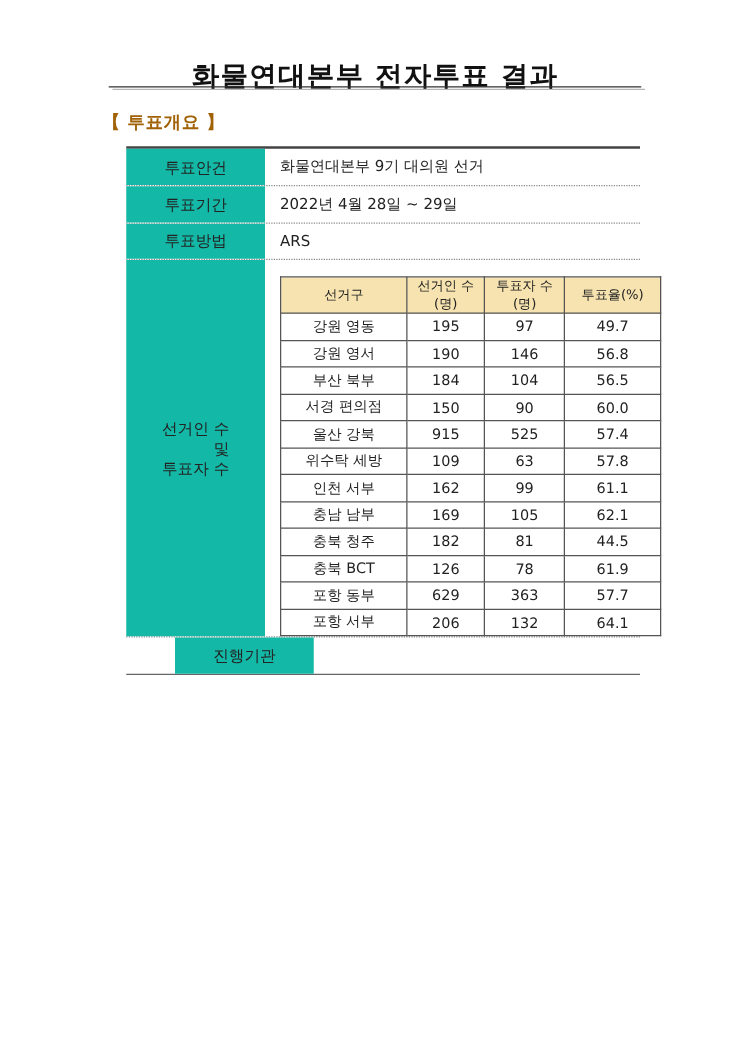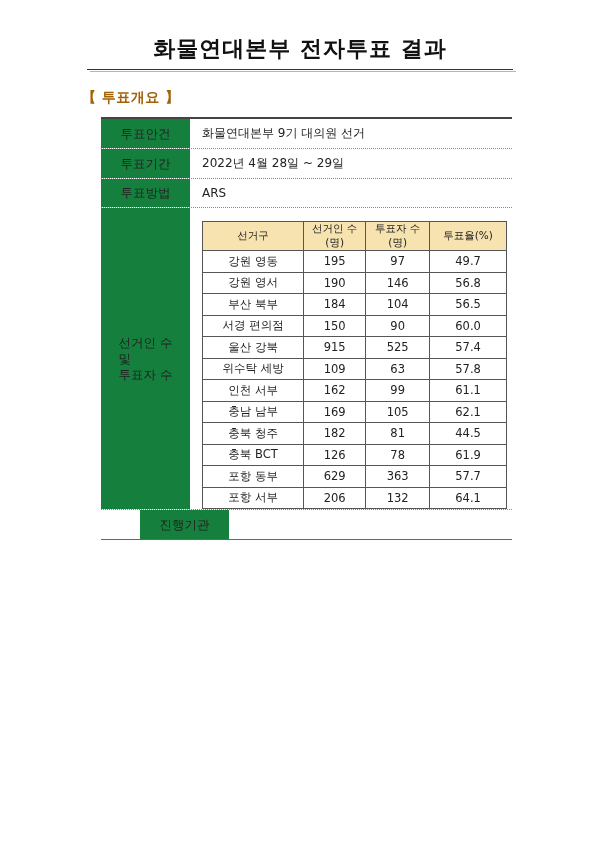--- a/index.html
+++ b/index.html
@@ -2,21 +2,21 @@
 <html><head>
   <meta charset="utf-8">
   <style>
     html, body { margin: 0; padding: 0; background: #ffffff; }
     body {
       width: 600px; height: 849px; position: relative; overflow: hidden;
       font-family: "DejaVu Sans", "Liberation Sans", sans-serif;
       color: #222;
     }
     .title {
-      position: absolute; left: 0; top: 34px; width: 600px;
+      position: absolute; left: 0; top: 46px; width: 600px;
       text-align: center; font-size: 22px; font-weight: bold; letter-spacing: 1px;
       color: #111;
     }
     .title-rule {
       position: absolute; left: 87px; top: 69px; width: 426px; height: 1px;
       background: #333;
       box-shadow: 3px 2px 0 0 #b5b5b5;
     }
     .section-head {
       position: absolute; left: 82px; top: 89px;
@@ -24,23 +24,23 @@
     }
     .form {
       position: absolute; left: 101px; top: 117px; width: 411px;
       border-top: 2px solid #444;
     }
     .frow {
       display: flex; border-bottom: 1px dotted #8a8a8a;
     }
     .frow.last { border-bottom: 1px solid #666; padding-left: 39px; }
     .flabel {
-      width: 89px; background: #15803d; flex: none;
+      width: 111px; background: #14b8a6; flex: none;
       display: flex; align-items: center; justify-content: center;
-      font-size: 12.5px; color: #222; text-align: left; line-height: 16px;
+      font-size: 12.5px; color: #222; text-align: right; line-height: 16px;
     }
     .fval {
       flex: 1; display: flex; align-items: center; padding-left: 12px;
       font-size: 12px; color: #222;
     }
     .r-h28 { height: 28px; }
     .r-h29 { height: 29px; }
     .r-big { height: 301px; }
     .r-big .fval { padding-left: 12px; align-items: flex-end; padding-top: 7px; }
     table.inner {

